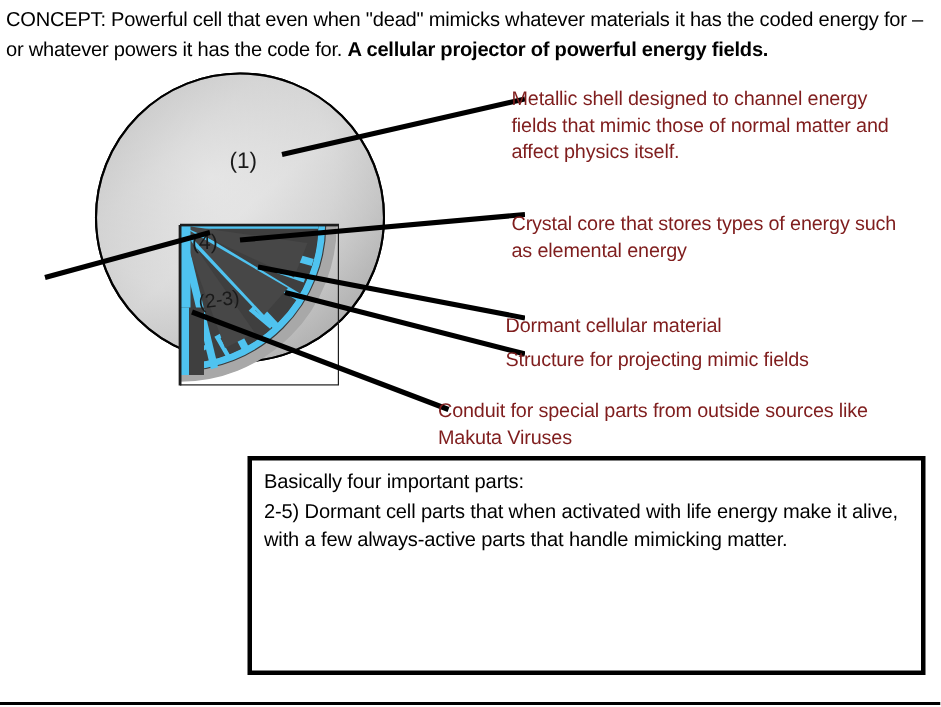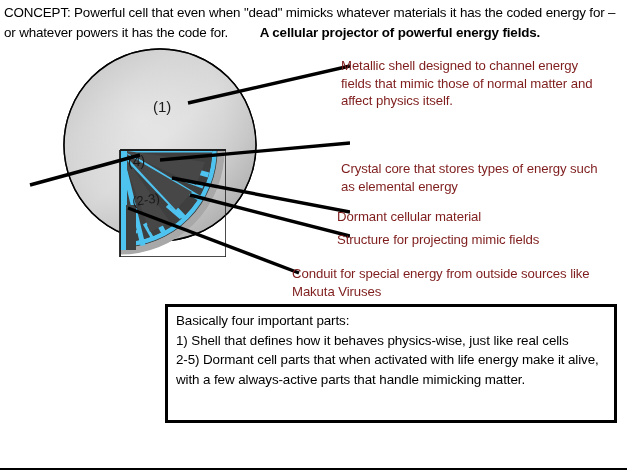--- a/index.html
+++ b/index.html
@@ -25,53 +25,53 @@
   #concept-text {
     position: absolute;
     left: 4px;
     top: 3px;
     width: 614px;
     font-size: 13.4px;
     line-height: 19.5px;
     letter-spacing: -0.15px;
     white-space: normal;
   }
-  #concept-text .bold { font-weight: bold; margin-left: 28px; }
+  #concept-text .bold { font-weight: bold; }
 
   
   #cell-diagram {
     position: absolute;
     left: 0;
     top: 40px;
     width: 350px;
     height: 265px;
   }
 
   
   .callout {
     position: absolute;
     font-size: 13.2px;
     line-height: 17.6px;
     letter-spacing: -0.1px;
     color: #7f1d1d;
   }
   #label-shell     { left: 341px; top: 57px;  width: 270px; }
-  #label-core      { left: 341px; top: 140px; width: 270px; margin-top: 20px; }
+  #label-core      { left: 341px; top: 140px; width: 270px; }
   #label-dormant   { left: 337px; top: 208px; width: 280px; }
   #label-structure { left: 337px; top: 231px; width: 285px; }
   #label-conduit   { left: 292px; top: 265px; width: 330px; }
   #label-inner     { left: 14px;  top: 208px; width: 170px; text-align: left; }
 
   
   #summary-box {
     position: absolute;
     left: 165px;
     top: 304px;
     width: 452px;
-    height: 119px;
+    height: 146px;
     border: 3px solid #000000;
     background: #ffffff;
     box-sizing: border-box;
   }
   #summary-text {
     position: absolute;
     left: 8px;
     top: 4px;
     width: 436px;
     font-size: 13.4px;
@@ -201,26 +201,25 @@
   </svg>
 
   <div class="callout" id="label-shell">Metallic shell designed to channel energy fields that mimic those of normal matter and affect physics itself.</div>
 
   <div class="callout" id="label-core">Crystal core that stores types of energy such as elemental energy</div>
 
   <div class="callout" id="label-structure">Structure for projecting mimic fields</div>
 
   <div class="callout" id="label-dormant">Dormant cellular material</div>
 
-  <div class="callout" id="label-conduit">Conduit for special energy from outside sources like Makuta Viruses</div>
+  <div class="callout" id="label-conduit">Conduit for special parts from outside sources like Makuta Viruses</div>
 
 
   <div id="summary-box">
     <div id="summary-text">
       <div>Basically four important parts:</div>
-      <div>1) Shell that defines how it behaves physics-wise, just like real cells</div>
       <div>2-5) Dormant cell parts that when activated with life energy make it alive, with a few always-active parts that handle mimicking matter.</div>
     </div>
   </div>
 
   <div id="page-bottom-rule"></div>
 
 </div>
 
 </body></html>

